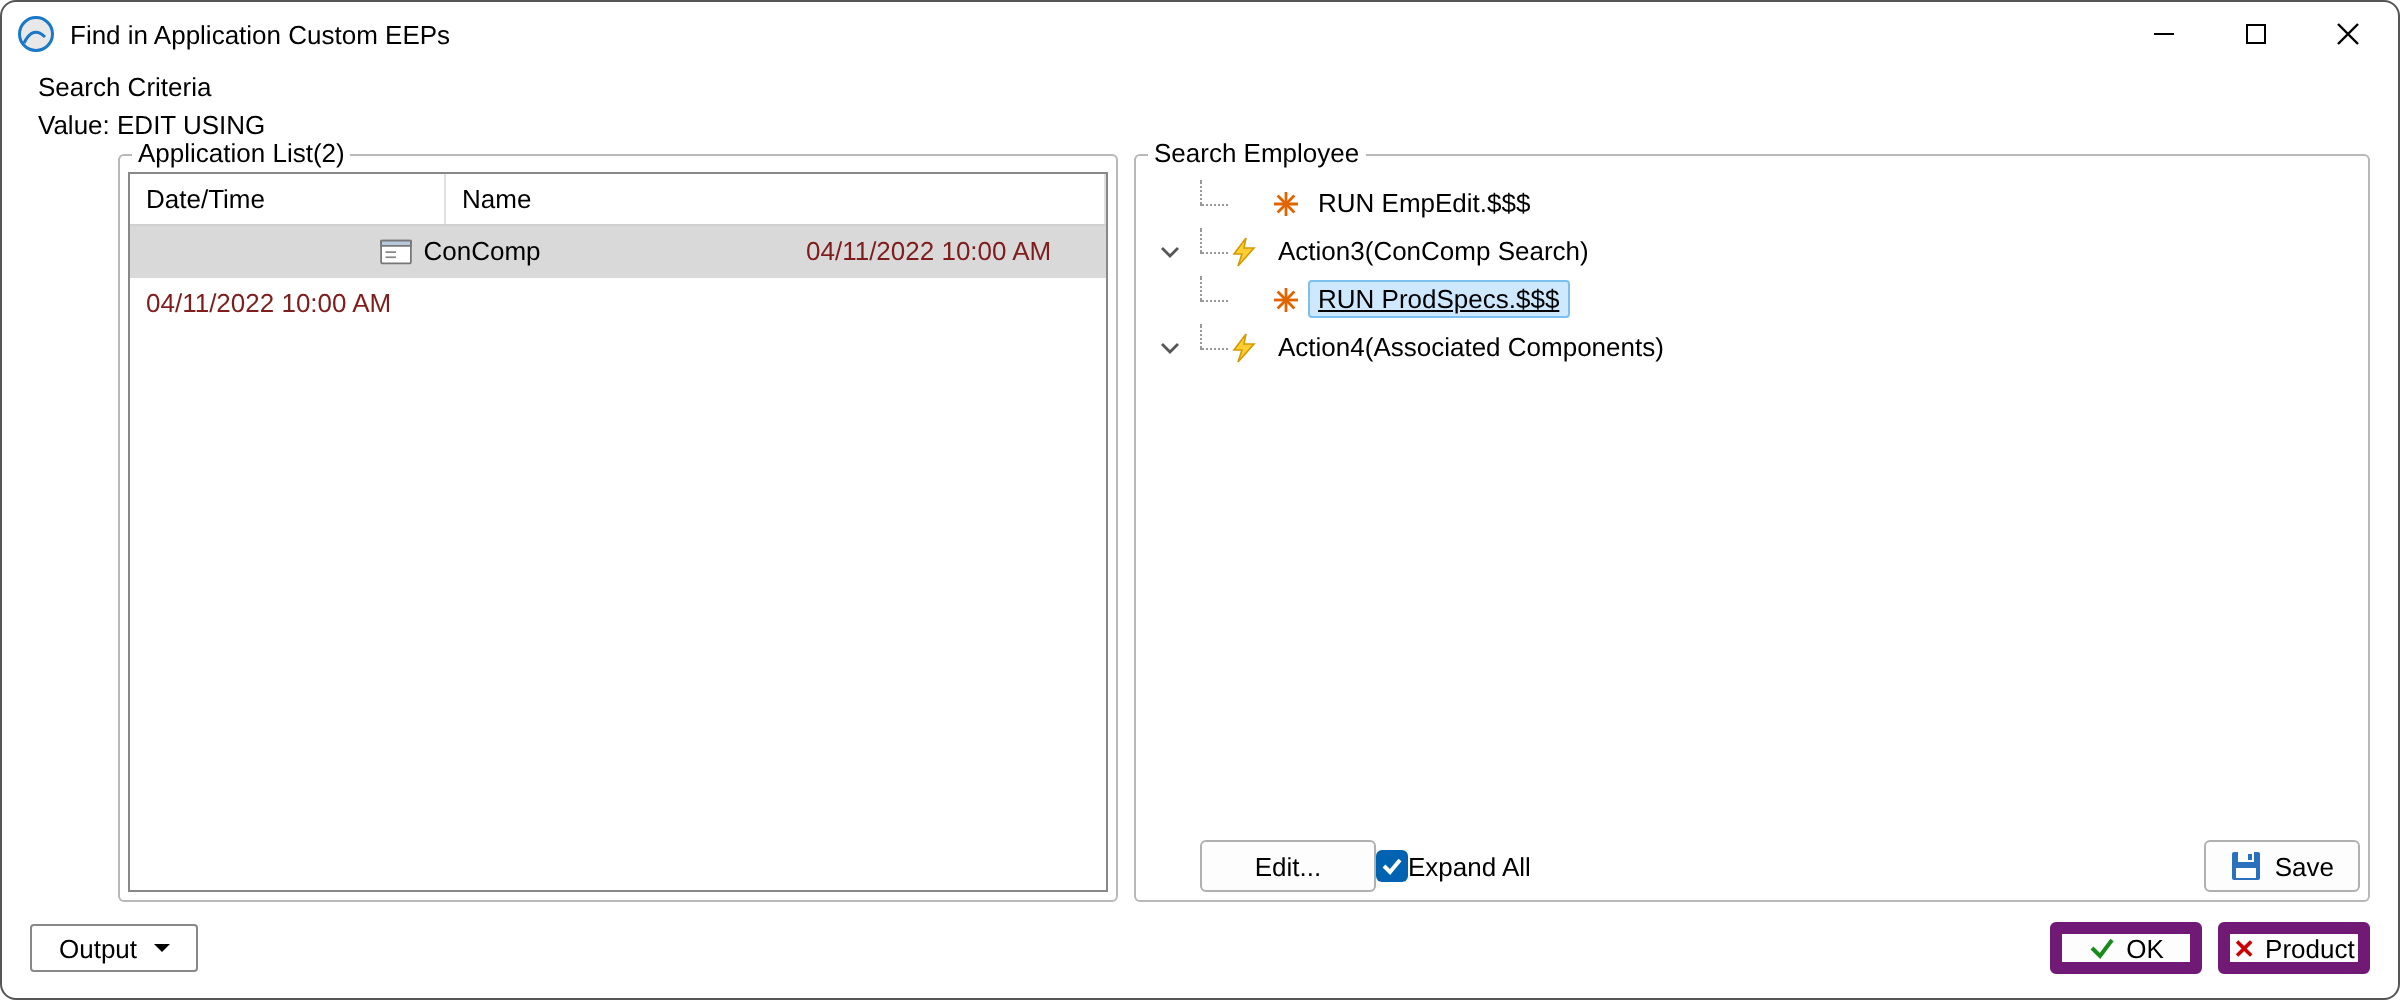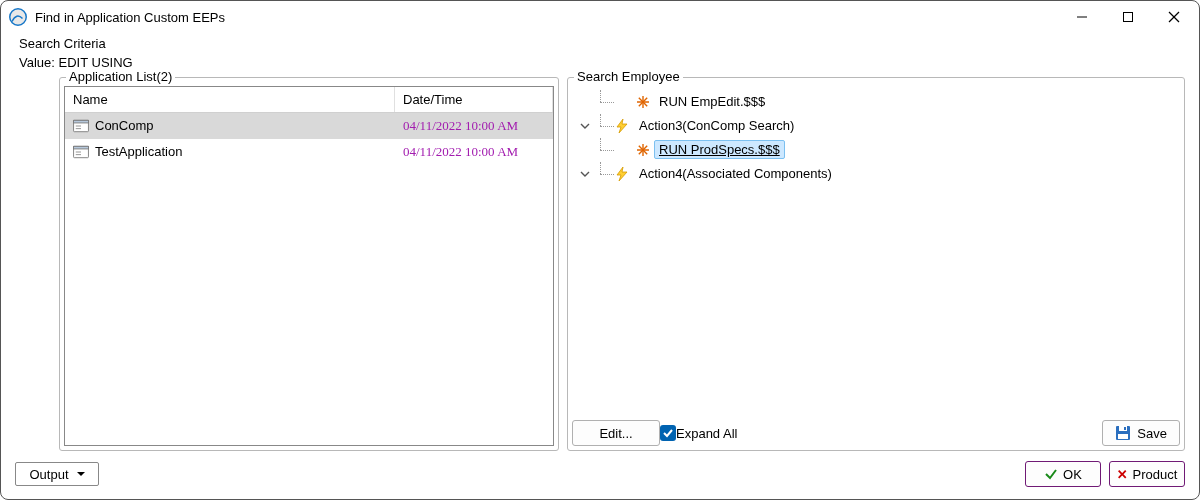--- a/index.html
+++ b/index.html
@@ -18,44 +18,44 @@
   .right-pane { flex:1; }
   .listview { flex:1; border:1px solid #888; background:#fff; display:flex; flex-direction:column; overflow:hidden; }
   .lv-header { display:flex; background:#fff; border-bottom:1px solid #d0d0d0; }
   .lv-header .col { padding:5px 8px; border-right:1px solid #e0e0e0; color:#000; }
   .col-name { width:330px; }
   .col-date { flex:1; }
   .lv-body { flex:1; }
   .lv-row { display:flex; align-items:center; height:26px; }
   .lv-row.selected { background:#d9d9d9; }
   .lv-row .cell { padding:0 8px; display:flex; align-items:center; gap:6px; }
-  .lv-row .cell-name { width:330px; }
-  .lv-row .cell-date { flex:1; color:#a21caf;font-family:Liberation Serif, serif; }
+  .lv-row .cell-name { width:330px;justify-content:center; }
+  .lv-row .cell-date { flex:1; color:#7f1d1d; }
   .form-icon { width:16px; height:14px; flex-shrink:0; }
   .tree { flex:1; padding:4px 0 4px 6px; overflow:auto; }
   .tree-row { display:flex; align-items:center; height:24px; gap:4px; }
   .expander { width:14px; height:14px; display:flex; align-items:center; justify-content:center; color:#555; }
   .expander svg { width:10px; height:10px; }
   .tv-indent { display:inline-block; }
   .bolt-icon { width:16px; height:16px; }
   .burst-icon { width:14px; height:14px; }
   .node-label { padding:1px 4px; border:1px solid transparent; border-radius:2px; }
   .node-label.selected { background:#cde8ff; border-color:#7cc0f0;text-decoration:underline; }
   .dotted-connector { width:20px; height:24px; flex-shrink:0; position:relative; }
   .dotted-connector::before { content:""; position:absolute; left:4px; top:0; bottom:12px; border-left:1px dotted #999; }
   .dotted-connector::after { content:""; position:absolute; left:4px; top:12px; width:14px; border-top:1px dotted #999; }
-  .right-toolbar { display:flex; align-items:center; padding:8px 0 0 0; }
+  .right-toolbar { display:flex; align-items:center; padding:8px 0 0 0;margin-left:28px; }
   .btn { height:26px; border:1px solid #b0b0b0; border-radius:3px; background:#fdfdfd; padding:0 14px; display:inline-flex; align-items:center; gap:6px; color:#000; }
   .btn.edit { width:88px; justify-content:center; }
   .chk { width:16px; height:16px; border-radius:3px; background:#0063b1; display:inline-flex; align-items:center; justify-content:center; }
   .chk svg { width:12px; height:12px; }
   .footer { display:flex; align-items:center; padding:10px 14px 12px 14px; gap:8px; }
   .output-btn { width:84px; height:24px; border:1px solid #888; border-radius:2px; background:#fff; display:flex; align-items:center; justify-content:center; gap:8px; padding:0 8px; }
   .footer-spacer { flex:1; }
-  .ok-btn, .cancel-btn { width:76px; height:26px; border:1px solid #701a75; border-radius:3px; background:#fdfdfd; display:inline-flex; align-items:center; justify-content:center; gap:5px; }
+  .ok-btn, .cancel-btn { width:76px; height:26px; border:6px solid #701a75; border-radius:3px; background:#fdfdfd; display:inline-flex; align-items:center; justify-content:center; gap:5px; }
   .save-btn { height:26px; border:1px solid #b0b0b0; border-radius:3px; background:#fdfdfd; display:inline-flex; align-items:center; gap:6px; padding:0 12px; margin-left:auto; }
   .check-green { color:#1a8a1a; }
   .x-red { color:#c00; font-weight:bold; }
 </style>
 </head>
 <body>
 
 <div class="window">
 
   <div class="titlebar">
@@ -87,46 +87,37 @@
     <div>Search Criteria</div>
     <div>Value: EDIT USING</div>
   </div>
 
   <div class="panes">
 
     <div class="fieldset left-pane">
       <span class="legend">Application List(2)</span>
       <div class="listview">
         <div class="lv-header">
+          <div class="col col-date">Date/Time</div>
           <div class="col col-name">Name</div>
-          <div class="col col-date">Date/Time</div>
         </div>
         <div class="lv-body">
           <div class="lv-row selected">
             <div class="cell cell-name">
               <svg class="form-icon" viewBox="0 0 18 16">
                   <rect x="0.5" y="1.5" width="17" height="13" rx="1" fill="#fff" stroke="#777"></rect>
                   <rect x="0.5" y="1.5" width="17" height="3" fill="#b6c8dc" stroke="#777"></rect>
                   <line x1="3" y1="8" x2="9" y2="8" stroke="#888"></line>
                   <line x1="3" y1="11" x2="9" y2="11" stroke="#888"></line>
                 </svg>
               <span>ConComp</span>
             </div>
             <div class="cell cell-date">04/11/2022 10:00 AM</div>
           </div>
           <div class="lv-row">
-            <div class="cell cell-name">
-              <svg class="form-icon" viewBox="0 0 18 16">
-                  <rect x="0.5" y="1.5" width="17" height="13" rx="1" fill="#fff" stroke="#777"></rect>
-                  <rect x="0.5" y="1.5" width="17" height="3" fill="#b6c8dc" stroke="#777"></rect>
-                  <line x1="3" y1="8" x2="9" y2="8" stroke="#888"></line>
-                  <line x1="3" y1="11" x2="9" y2="11" stroke="#888"></line>
-                </svg>
-              <span>TestApplication</span>
-            </div>
             <div class="cell cell-date">04/11/2022 10:00 AM</div>
           </div>
         </div>
       </div>
     </div>
 
     <div class="fieldset right-pane">
       <span class="legend">Search Employee</span>
 
       <div class="tree">

